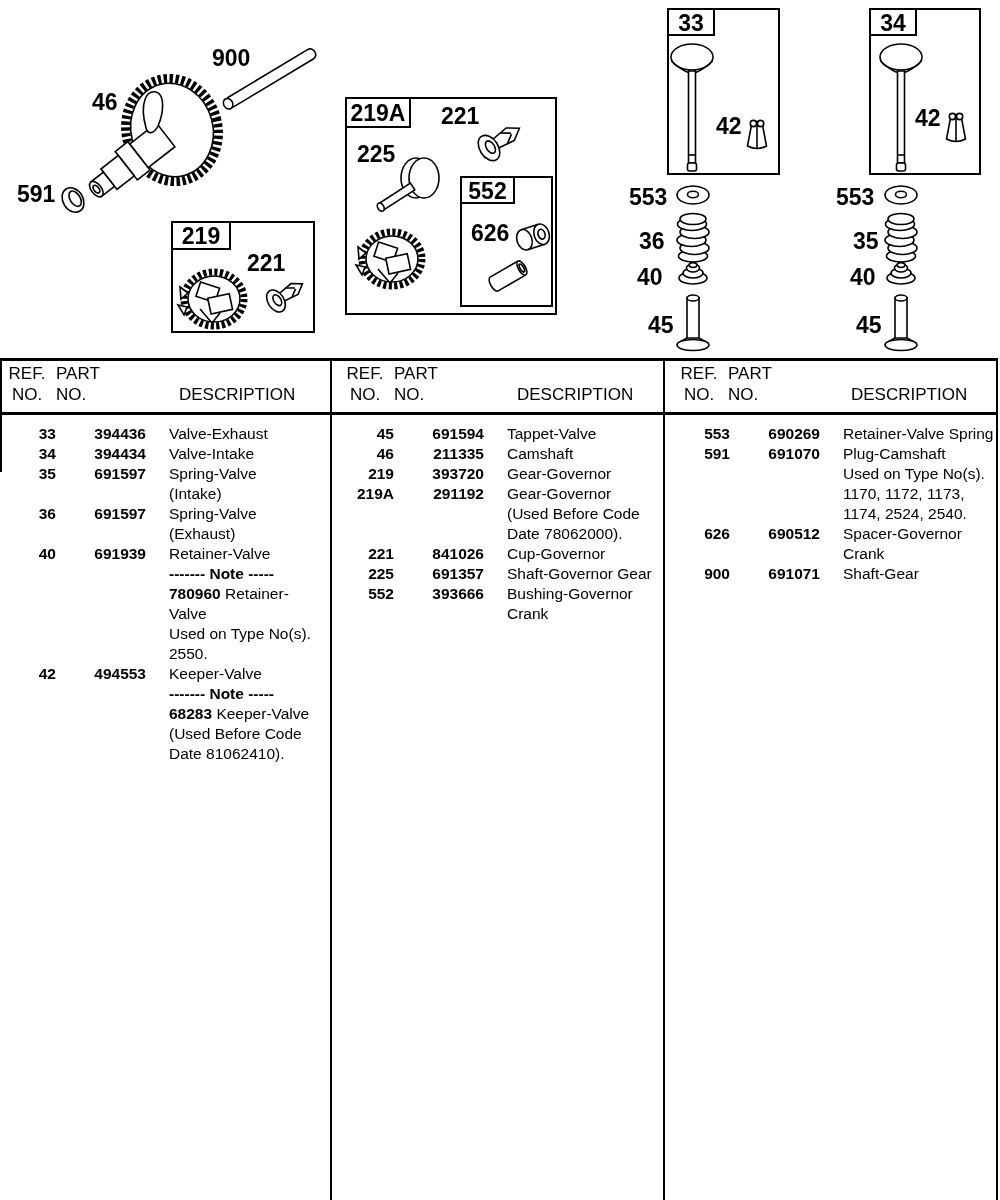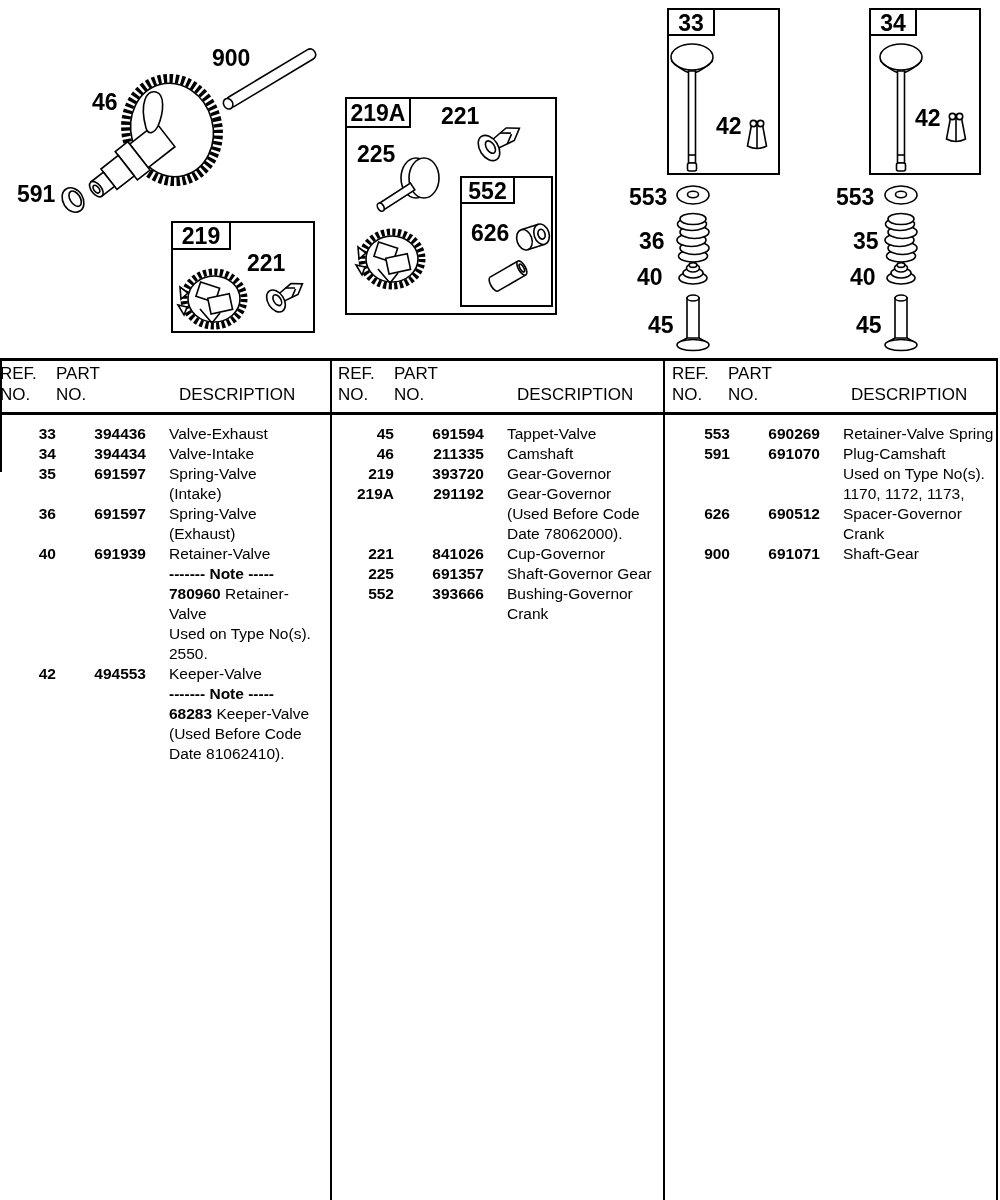--- a/index.html
+++ b/index.html
@@ -7,21 +7,21 @@
         font-family:"Liberation Sans",sans-serif;overflow:hidden;}
   svg{position:absolute;left:0;top:0;}
   svg *{vector-effect:non-scaling-stroke;}
   .callout{position:absolute;font-weight:bold;font-size:23px;line-height:1;letter-spacing:0;}
   .gbox{position:absolute;border:2px solid #000;box-sizing:border-box;}
   .gbox-label{position:absolute;left:0;top:0;border-right:2px solid #000;border-bottom:2px solid #000;
               box-sizing:border-box;font-weight:bold;font-size:23px;text-align:center;background:#fff;}
   .tline{position:absolute;background:#000;}
   .thead{position:absolute;top:363px;display:grid;grid-template-columns:56px 90px auto;
          font-size:17px;line-height:21px;}
-  .h-ref{text-align:left;padding-right:2px;}
+  .h-ref{text-align:center;padding-right:2px;}
   .h-part{}
   .h-desc{align-self:end;padding-left:33px;white-space:nowrap;}
   .tcol{position:absolute;top:424px;}
   .trow{display:grid;grid-template-columns:56px 90px auto;font-size:15.5px;line-height:20px;}
   .tref,.tpart{font-weight:bold;text-align:right;white-space:pre;}
   .tdesc{padding-left:23px;white-space:pre;}
   .tdesc b{font-weight:bold;}
 </style>
 </head>
 <body>
@@ -378,20 +378,25 @@
         <span class="tref"></span>
         <span class="tpart"></span>
         <span class="tdesc"><span>Used on Type No(s).</span></span>
       </div>
       <div class="trow">
         <span class="tref"></span>
         <span class="tpart"></span>
         <span class="tdesc"><span>1170, 1172, 1173,</span></span>
       </div>
       <div class="trow">
+        <span class="tref"></span>
+        <span class="tpart"></span>
+        <span class="tdesc"><span>1174, 2524, 2540.</span></span>
+      </div>
+      <div class="trow">
         <span class="tref">626</span>
         <span class="tpart">690512</span>
         <span class="tdesc"><span>Spacer-Governor</span></span>
       </div>
       <div class="trow">
         <span class="tref"></span>
         <span class="tpart"></span>
         <span class="tdesc"><span>Crank</span></span>
       </div>
       <div class="trow">

